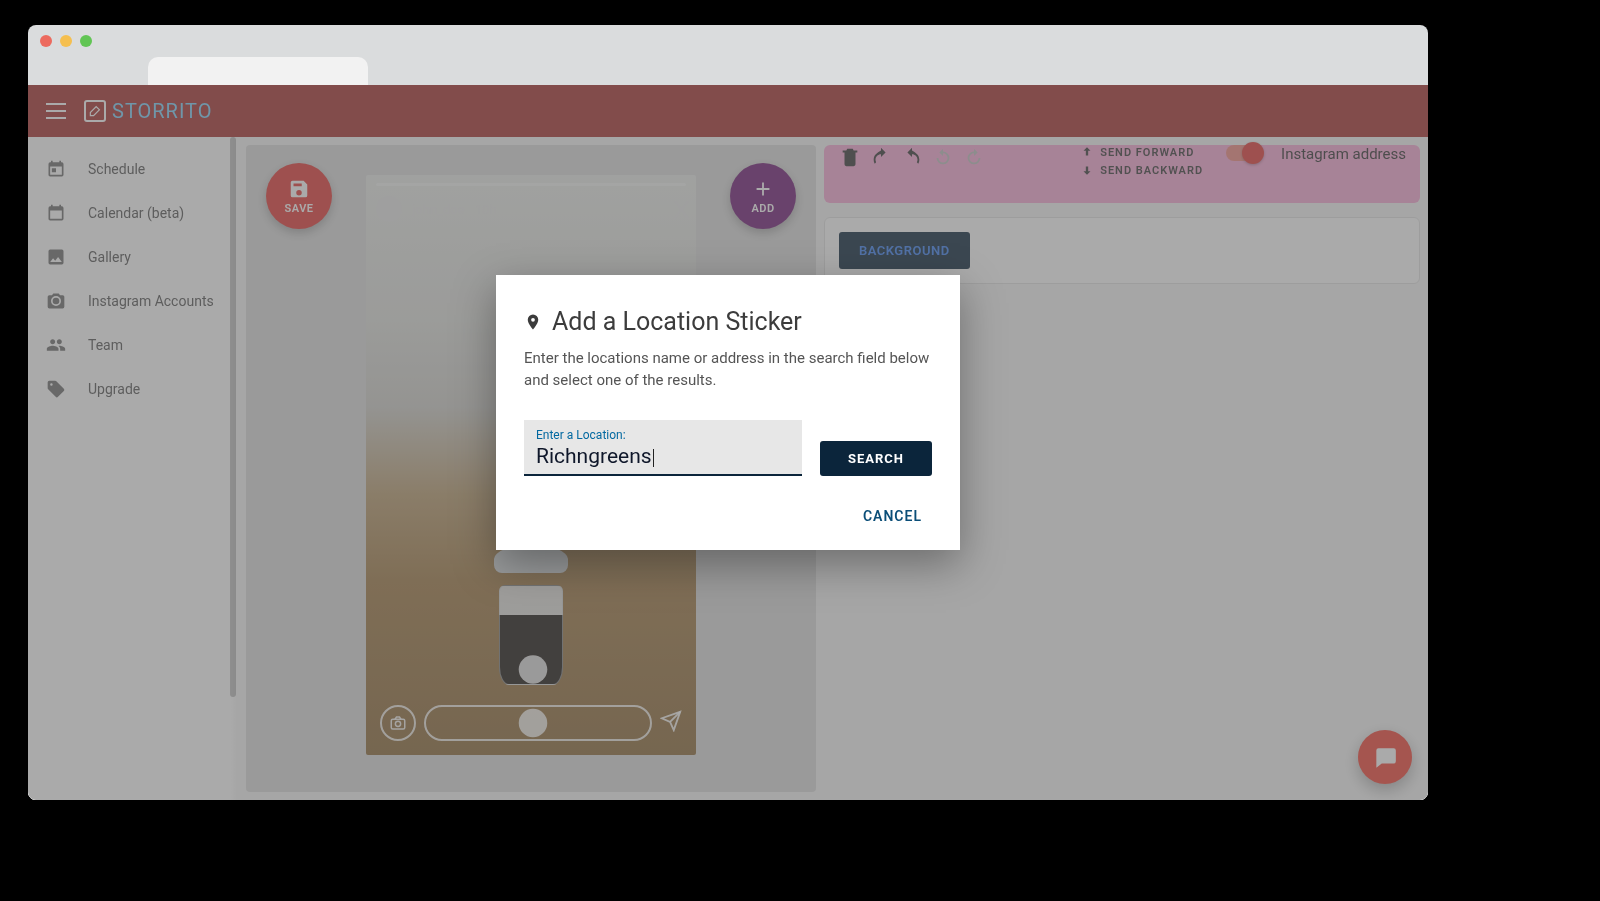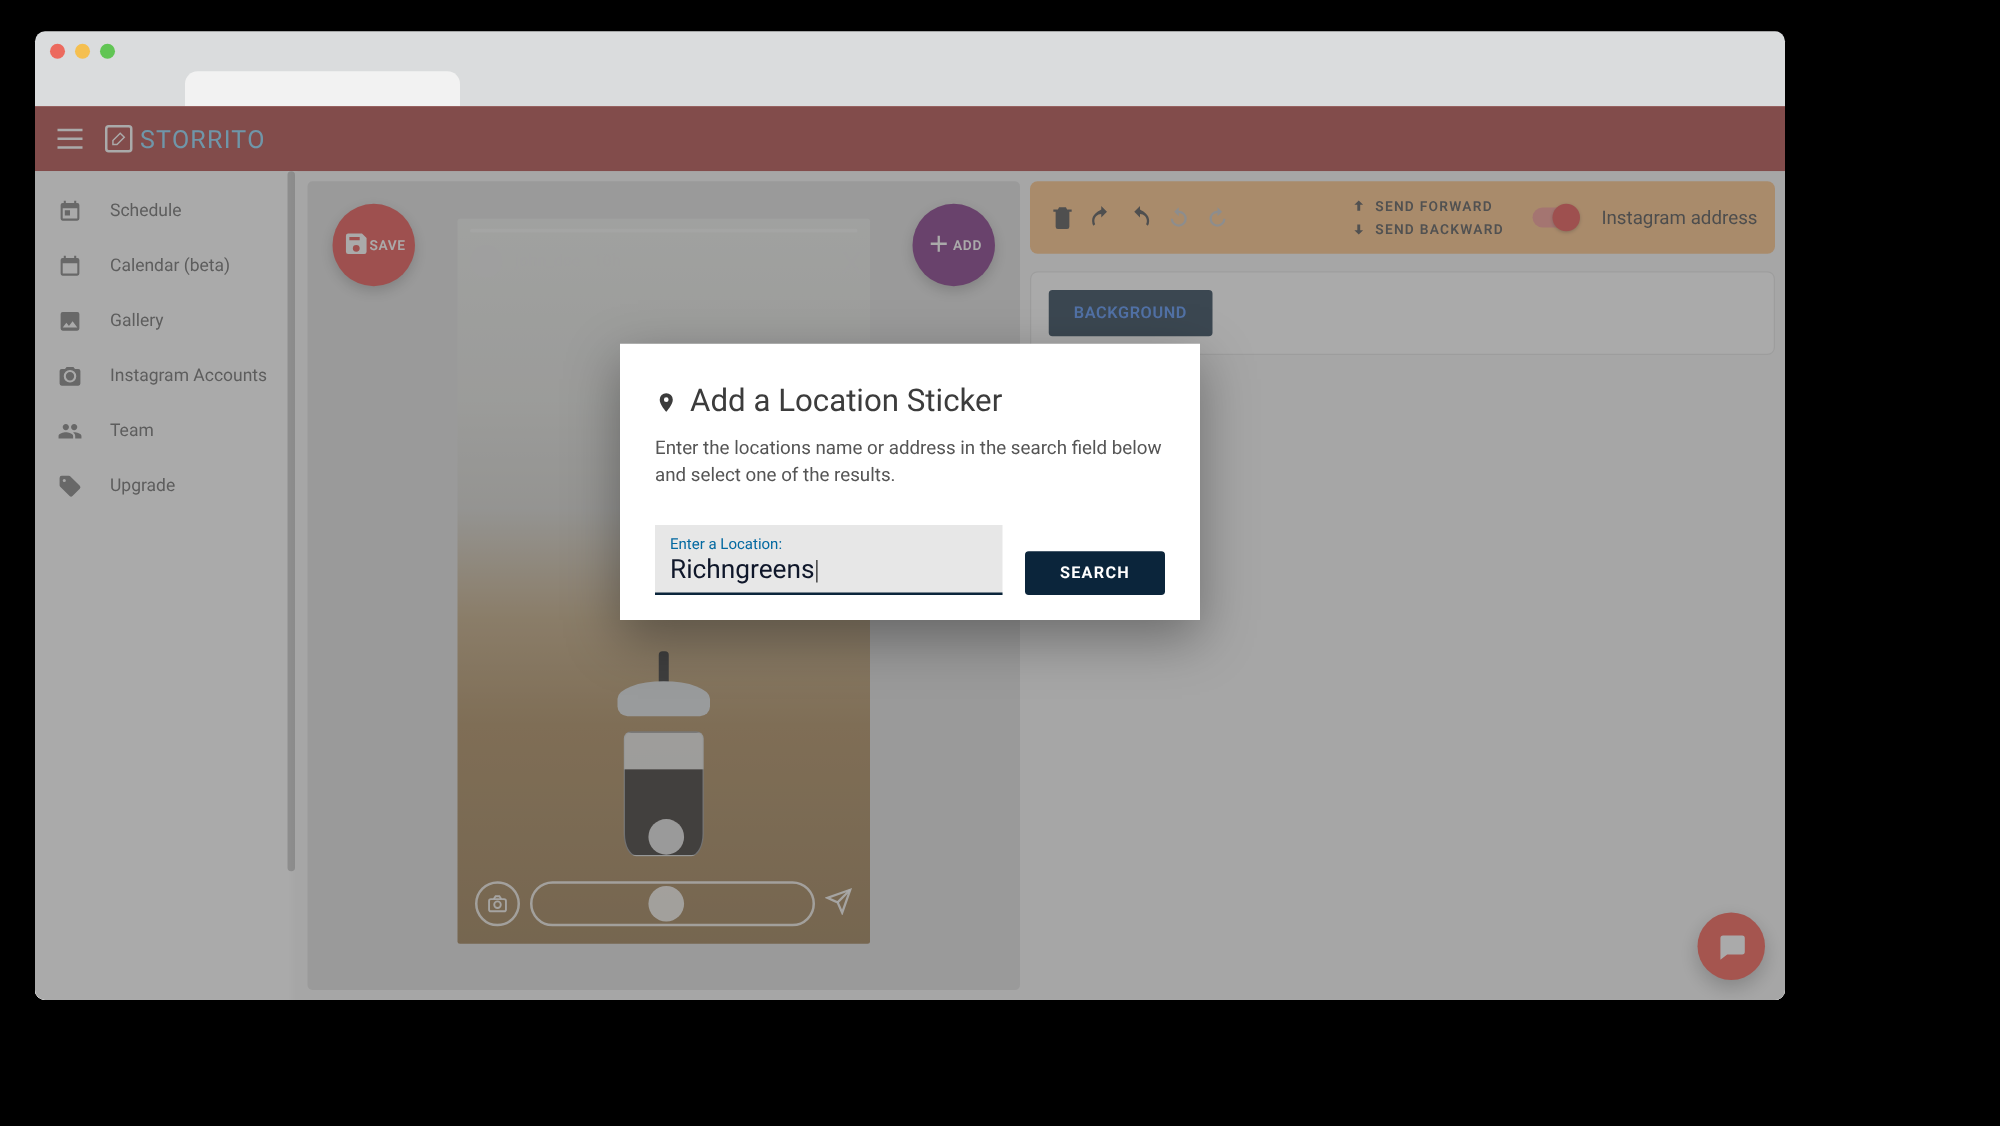--- a/index.html
+++ b/index.html
@@ -88,21 +88,21 @@
   .canvas-area {
     flex: 0 0 570px;
     background:#dcdcdc;
     margin: 8px;
     position:relative;
     border-radius:4px;
   }
   .save-btn, .add-btn {
     position:absolute; top:18px;
     width:66px; height:66px; border-radius:50%;
-    display:flex; flex-direction:row; align-items:center; justify-content:center;
+    display:flex; flex-direction:column; align-items:center; justify-content:center;
     color:#fff; cursor:pointer;
     box-shadow: 0 4px 10px rgba(0,0,0,0.25);
   }
   .save-btn { left: 20px; background:#e53935; }
   .add-btn  { right:20px; background:#701a75; }
   .save-btn svg, .add-btn svg { width:22px; height:22px; fill:#fff; margin-bottom:2px;}
   .circ-label { font-size:11px; font-weight:600; letter-spacing:0.5px; }
 
   .story-preview {
     position:absolute; left:120px; top:30px;
@@ -150,23 +150,23 @@
   }
   .cup-straw { position:absolute; left:50%; top:-24px; transform:translateX(-50%);
     width:8px; height:34px; background:#101010; border-radius:3px;}
 
   .right-panel {
     flex:1 1 auto;
     padding: 8px 8px 8px 0;
     display:flex; flex-direction:column; gap:14px;
   }
   .toolbar {
-    background:#fdba74; border-radius:6px;
+    background:#f9a8d4; border-radius:6px;
     height:58px;
-    display:flex; align-items:center;
+    display:flex; 
     padding: 0 14px;
     gap: 7px;
     position:relative;
   }
   .tool-btn { width:24px; height:24px; cursor:pointer; display:flex; align-items:center; justify-content:center;}
   .tool-btn svg { width:22px; height:22px; fill:#373737; }
   .tool-btn.light svg { fill:#bfbfbf; }
   .layer-group { margin-left:auto; display:flex; flex-direction:column; gap:4px; }
   .layer-btn { display:flex; align-items:center; gap:6px; font-size:11px; letter-spacing:1px; font-weight:600; color:#3a3a3a; cursor:pointer;}
   .layer-btn svg{ width:14px; height:14px; fill:#3a3a3a;}
@@ -429,17 +429,20 @@
           <span>Add a Location Sticker</span>
         </div>
         <div class="modal-desc">Enter the locations name or address in the search field below and select one of the results.</div>
         <div class="search-row">
           <div class="field">
             <div class="field-label">Enter a Location:</div>
             <div class="cursor-bar"><span class="field-input">Richngreens</span></div>
           </div>
           <div class="search-btn">SEARCH</div>
         </div>
+        <div class="modal-actions">
+          <div class="cancel-btn">CANCEL</div>
+        </div>
       </div>
     </div>
 
   </div>
 </div>
 
 </body></html>

